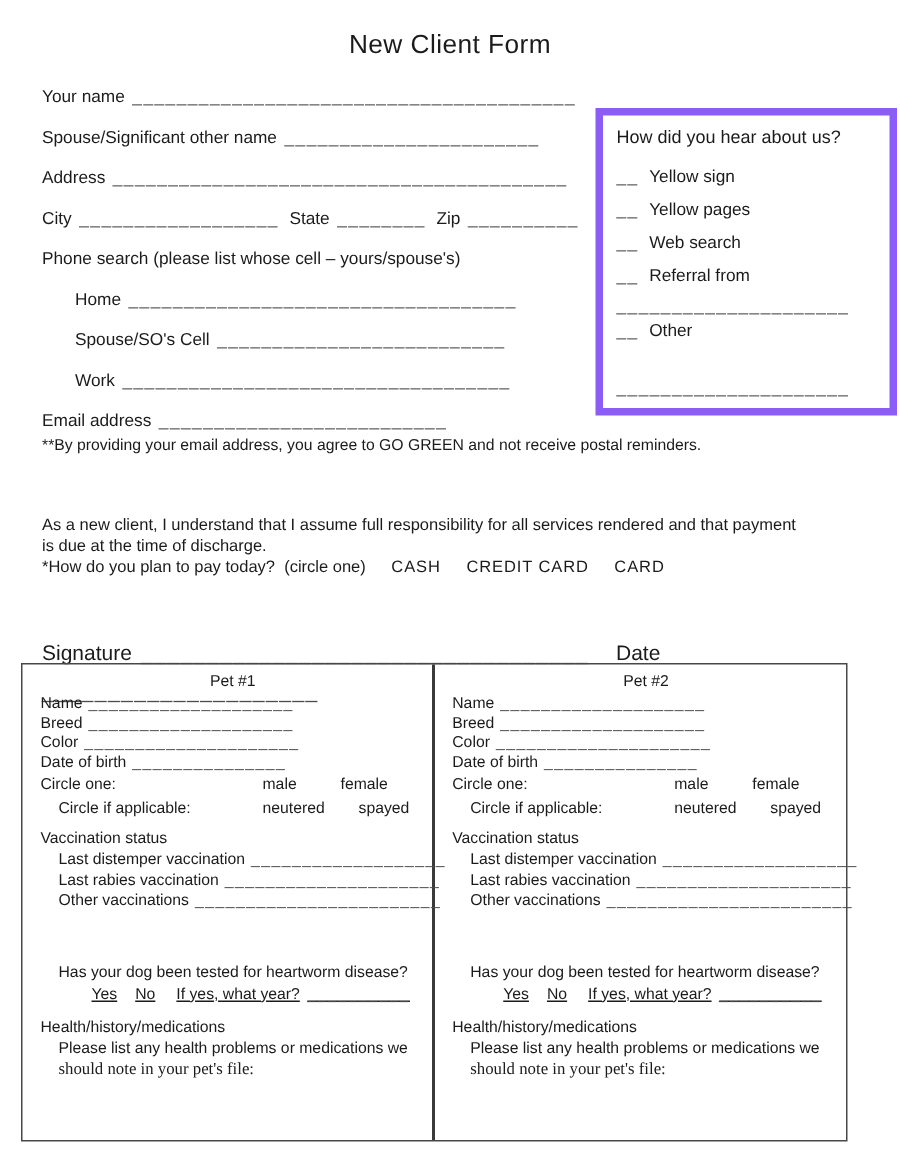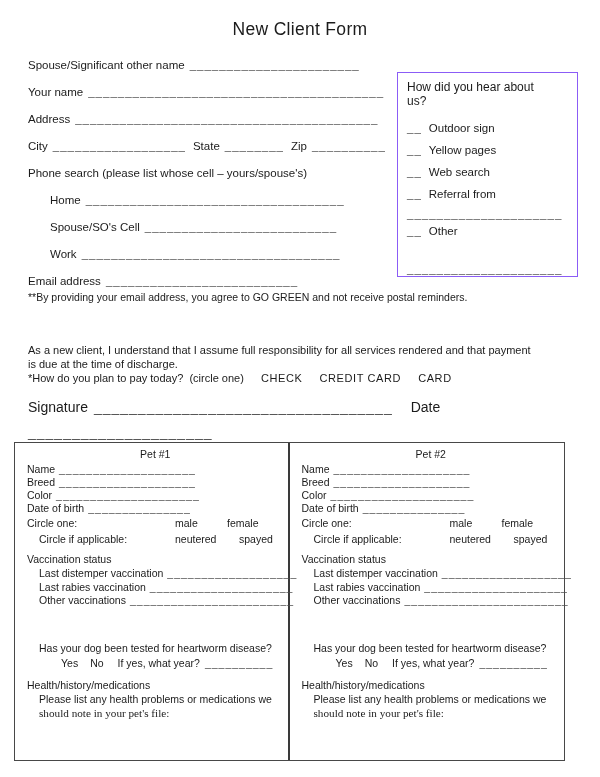--- a/index.html
+++ b/index.html
@@ -9,36 +9,36 @@
          font-size:17.5px;font-weight:400;letter-spacing:.3px;}
   
   .left-col{position:absolute;left:28px;top:51px;width:372px;}
   .frow{height:27px;display:flex;align-items:center;white-space:nowrap;font-size:11.5px;}
   .frow.sub{padding-left:22px;}
   .lbl{color:#1b1b1b;}
   .line{color:#4d4d4d;letter-spacing:1px;margin-left:5px;}
   .gap{margin-left:7px;}
   .note{font-size:10.5px;margin-top:-3px;white-space:nowrap;color:#1b1b1b;}
   
-  .hear-box{position:absolute;left:397px;top:72px;width:181px;height:205px;
-            box-sizing:border-box;border:1px solid #8b5cf6;padding:7px 27px 0 9px;}
+  .hear-box{position:absolute;left:397px;top:72px;width:201px;height:205px;
+            box-sizing:border-box;border:5px solid #8b5cf6;padding:7px 27px 0 9px;}
   .hb-title{font-size:12px;margin-bottom:9px;}
   .hb-opt{height:22px;display:flex;align-items:center;font-size:11.5px;}
   .hb-chk{color:#4d4d4d;letter-spacing:1px;margin-right:7px;}
   .hb-line{color:#4d4d4d;letter-spacing:1px;font-size:11.5px;margin-top:3px;}
   .hb-line2{margin-top:21px;}
   
   .para{position:absolute;left:28px;top:344px;width:565px;font-size:11px;line-height:13.8px;}
   .para div{white-space:nowrap;}
   .pay-row{margin-top:0;}
   .pay-label{white-space:pre;}
   .pay-opt{margin-left:14px;letter-spacing:.6px;}
   
   .sig{position:absolute;left:28px;top:399px;font-size:14px;}
-  .sig-row{display:flex;align-items:center;white-space:nowrap;}
+  .sig-row{display:flex;align-items:center;white-space:nowrap;margin-top:28px;}
   .sig-line{margin-left:6px;}
   .date-lbl{margin-left:18px;}
   .date-line{margin-top:9px;color:#4d4d4d;letter-spacing:1px;margin-left:0;}
   
   .pet-table{position:absolute;left:14px;top:442px;width:551px;height:319px;
              box-sizing:border-box;border:1.5px solid #484848;display:flex;}
   .pet-col{width:50%;box-sizing:border-box;padding:5px 4px 0 12px;font-size:10.5px;}
   .pet-col.first{border-right:2px solid #3a3a3a;}
   .pet-header{text-align:center;height:14px;}
   .prow{height:13.2px;white-space:nowrap;display:flex;align-items:center;}
@@ -46,42 +46,42 @@
   .crow{display:flex;height:15px;align-items:center;margin-top:1px;}
   .c1{width:148px;}
   .c1b{width:136px;padding-left:12px;}
   .copt1{width:52px;}
   .copt2{width:64px;}
   .sec-h{margin-top:6px;height:14px;}
   .sec-h.h2{margin-top:9px;}
   .vrow{padding-left:12px;height:13.2px;white-space:nowrap;display:flex;align-items:center;}
   .vrow .line{margin-left:4px;}
   .vq{padding-left:12px;height:13.2px;white-space:nowrap;margin-top:36px;}
-  .vyn{padding-left:34px;height:14px;white-space:nowrap;display:flex;align-items:center;}
+  .vyn{padding-left:34px;height:14px;white-space:nowrap;display:flex;align-items:center;text-decoration:underline;}
   .vyn .no{margin-left:12px;}
   .vyn .q{margin-left:14px;}
   .hl1{padding-left:12px;height:14px;white-space:nowrap;}
   .hl2{padding-left:12px;height:14px;white-space:nowrap;
        font-family:"Liberation Serif",serif;font-size:11.2px;}
 </style>
 </head>
 <body>
 
 <div id="page">
 
   <div class="title">New Client Form</div>
 
   <div class="left-col">
     <div class="frow">
+      <span class="lbl">Your name</span>
+      <span class="line">________________________________________</span>
+    </div>
+    <div class="frow">
       <span class="lbl">Spouse/Significant other name</span>
       <span class="line">_______________________</span>
-    </div>
-    <div class="frow">
-      <span class="lbl">Your name</span>
-      <span class="line">________________________________________</span>
     </div>
     <div class="frow">
       <span class="lbl">Address</span>
       <span class="line">_________________________________________</span>
     </div>
     <div class="frow">
       <span class="lbl">City</span>
       <span class="line">__________________</span>
       <span class="lbl gap">State</span>
       <span class="line">________</span>
@@ -107,21 +107,21 @@
       <span class="lbl">Email address</span>
       <span class="line">__________________________</span>
     </div>
     <div class="note">**By providing your email address, you agree to GO GREEN and not receive postal reminders.</div>
   </div>
 
   <div class="hear-box">
     <div class="hb-title">How did you hear about us?</div>
     <div class="hb-opt">
       <span class="hb-chk">__</span>
-      <span>Outdoor sign</span>
+      <span>Yellow sign</span>
     </div>
     <div class="hb-opt">
       <span class="hb-chk">__</span>
       <span>Yellow pages</span>
     </div>
     <div class="hb-opt">
       <span class="hb-chk">__</span>
       <span>Web search</span>
     </div>
     <div class="hb-opt">
@@ -134,21 +134,21 @@
       <span>Other</span>
     </div>
     <div class="hb-line hb-line2">_____________________</div>
   </div>
 
   <div class="para">
     <div>As a new client, I understand that I assume full responsibility for all services rendered and that payment</div>
     <div>is due at the time of discharge.</div>
     <div class="pay-row">
       <span class="pay-label">*How do you plan to pay today?  (circle one)</span>
-      <span class="pay-opt">CHECK</span>
+      <span class="pay-opt">CASH</span>
       <span class="pay-opt">CREDIT CARD</span>
       <span class="pay-opt">CARD</span>
     </div>
   </div>
 
   <div class="sig">
     <div class="sig-row">
       <span class="lbl">Signature</span>
       <span class="line sig-line">__________________________________</span>
       <span class="date-lbl">Date</span>

